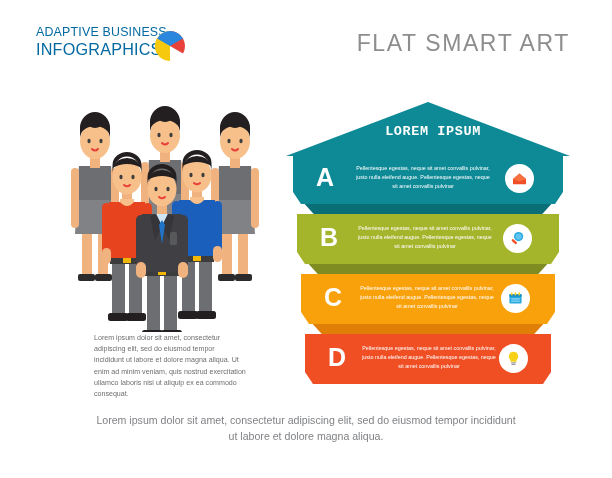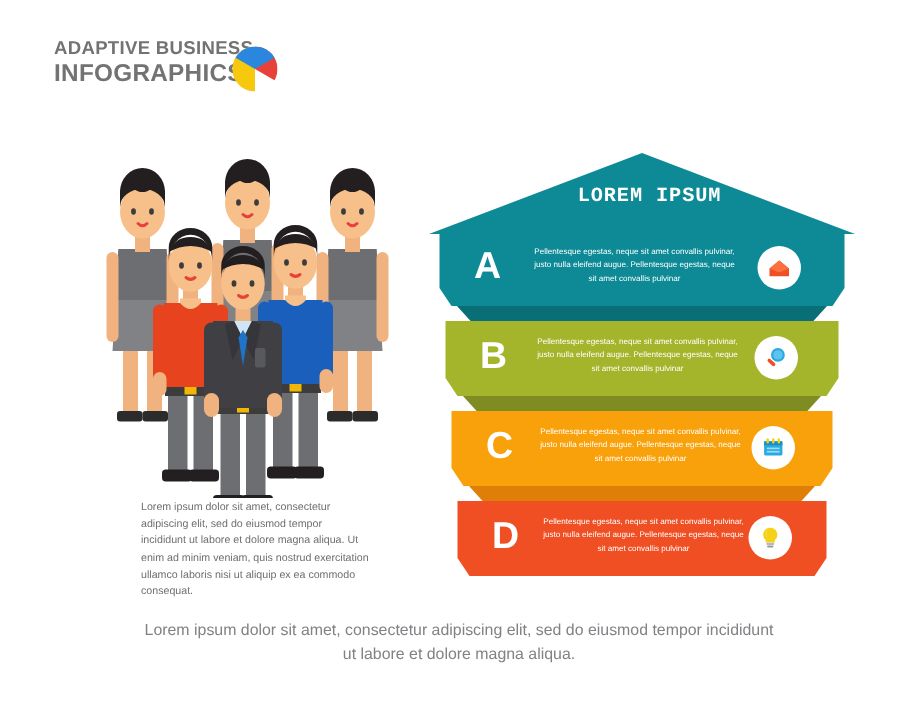--- a/index.html
+++ b/index.html
@@ -8,21 +8,21 @@
     background:#ffffff;
     font-family:"Liberation Sans", sans-serif;
     overflow:hidden;
     position:relative;
   }
   #stage{position:absolute;left:0;top:0;width:612px;height:478px;}
 
   
   .brand{position:absolute;left:36px;top:26px;width:140px;}
   .brand-l1,.brand-l2{
-    font-weight:bold;color:#737373;letter-spacing:.2px;
+    font-weight:normal;color:#0369a1;letter-spacing:.2px;
     line-height:1.05;white-space:nowrap;
   }
   .brand-l1{font-size:12.4px;}
   .brand-l2{font-size:16.2px;margin-top:2px;}
   .brand-mark{position:absolute;left:155px;top:31px;width:30px;height:30px;}
 
   .smart-title{
     position:absolute;right:42px;top:30px;
     font-size:23px;color:#8d8d8d;letter-spacing:1.6px;
     white-space:nowrap;font-weight:400;
@@ -78,20 +78,21 @@
 
   <div class="brand-mark">
     <svg width="30" height="30" viewBox="0 0 30 30">
       <path d="M15 15 L15 0 A15 15 0 0 1 27.99 22.5 Z" fill="#e8413a"></path>
       <path d="M15 15 L27.99 22.5 A15 15 0 0 1 2.01 22.5 Z" fill="#f6c90e" transform="rotate(60 15 15)"></path>
       <path d="M15 15 L2.01 22.5 A15 15 0 0 1 15 0 Z" fill="#f6c90e"></path>
       <path d="M15 15 L2.01 7.5 A15 15 0 0 1 27.99 7.5 Z" fill="#2b87dd"></path>
     </svg>
   </div>
 
+  <div class="smart-title">FLAT SMART ART</div>
 
   <div class="people">
     <svg width="206" height="232" viewBox="0 0 206 232">
       <defs>
         <g id="womanFig">
 
           <rect x="12" y="118" width="10" height="46" fill="#f0b27f"></rect>
           <rect x="28" y="118" width="10" height="46" fill="#f0b27f"></rect>
           <rect x="8" y="160" width="17" height="7" rx="2" fill="#2b2b2b"></rect>
           <rect x="25" y="160" width="17" height="7" rx="2" fill="#2b2b2b"></rect>

